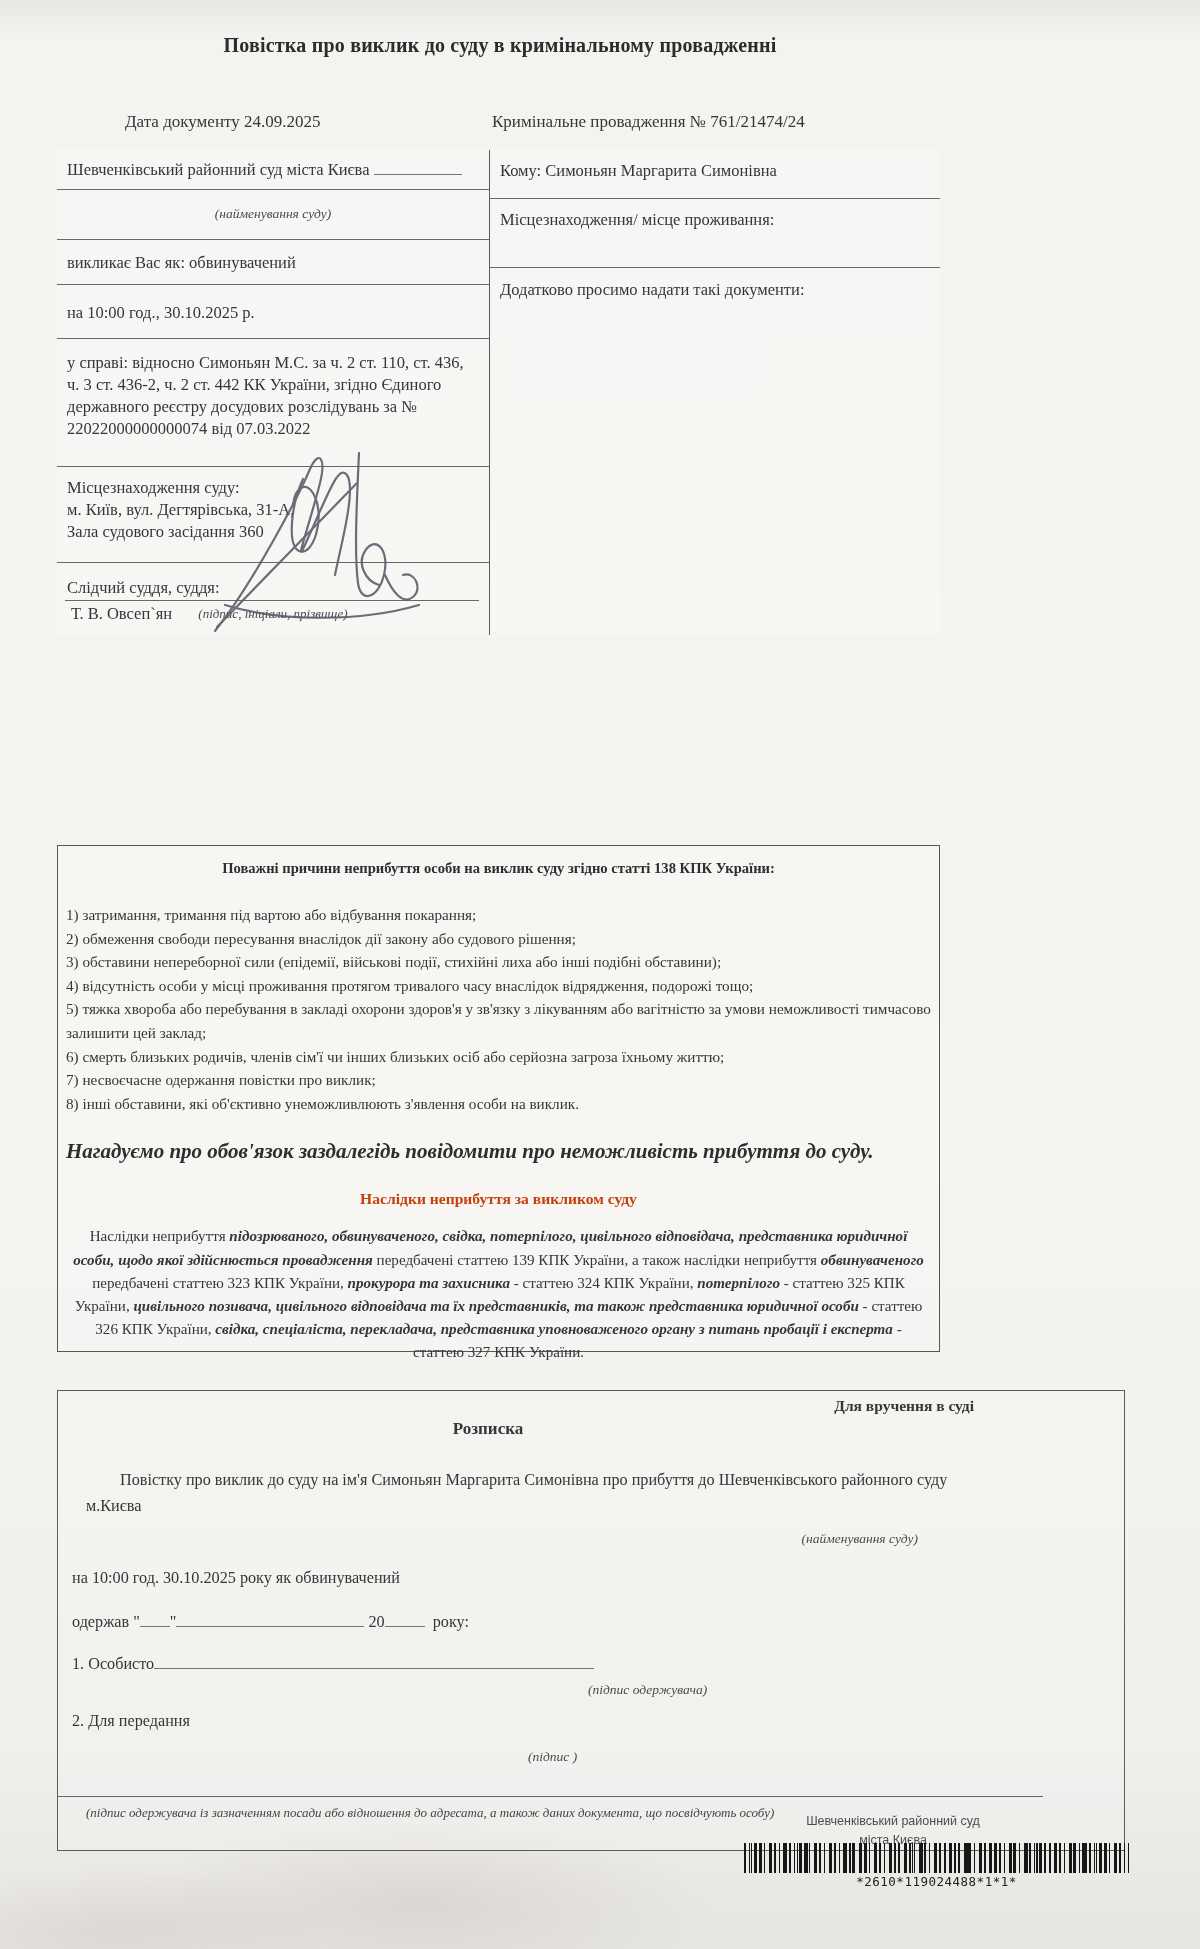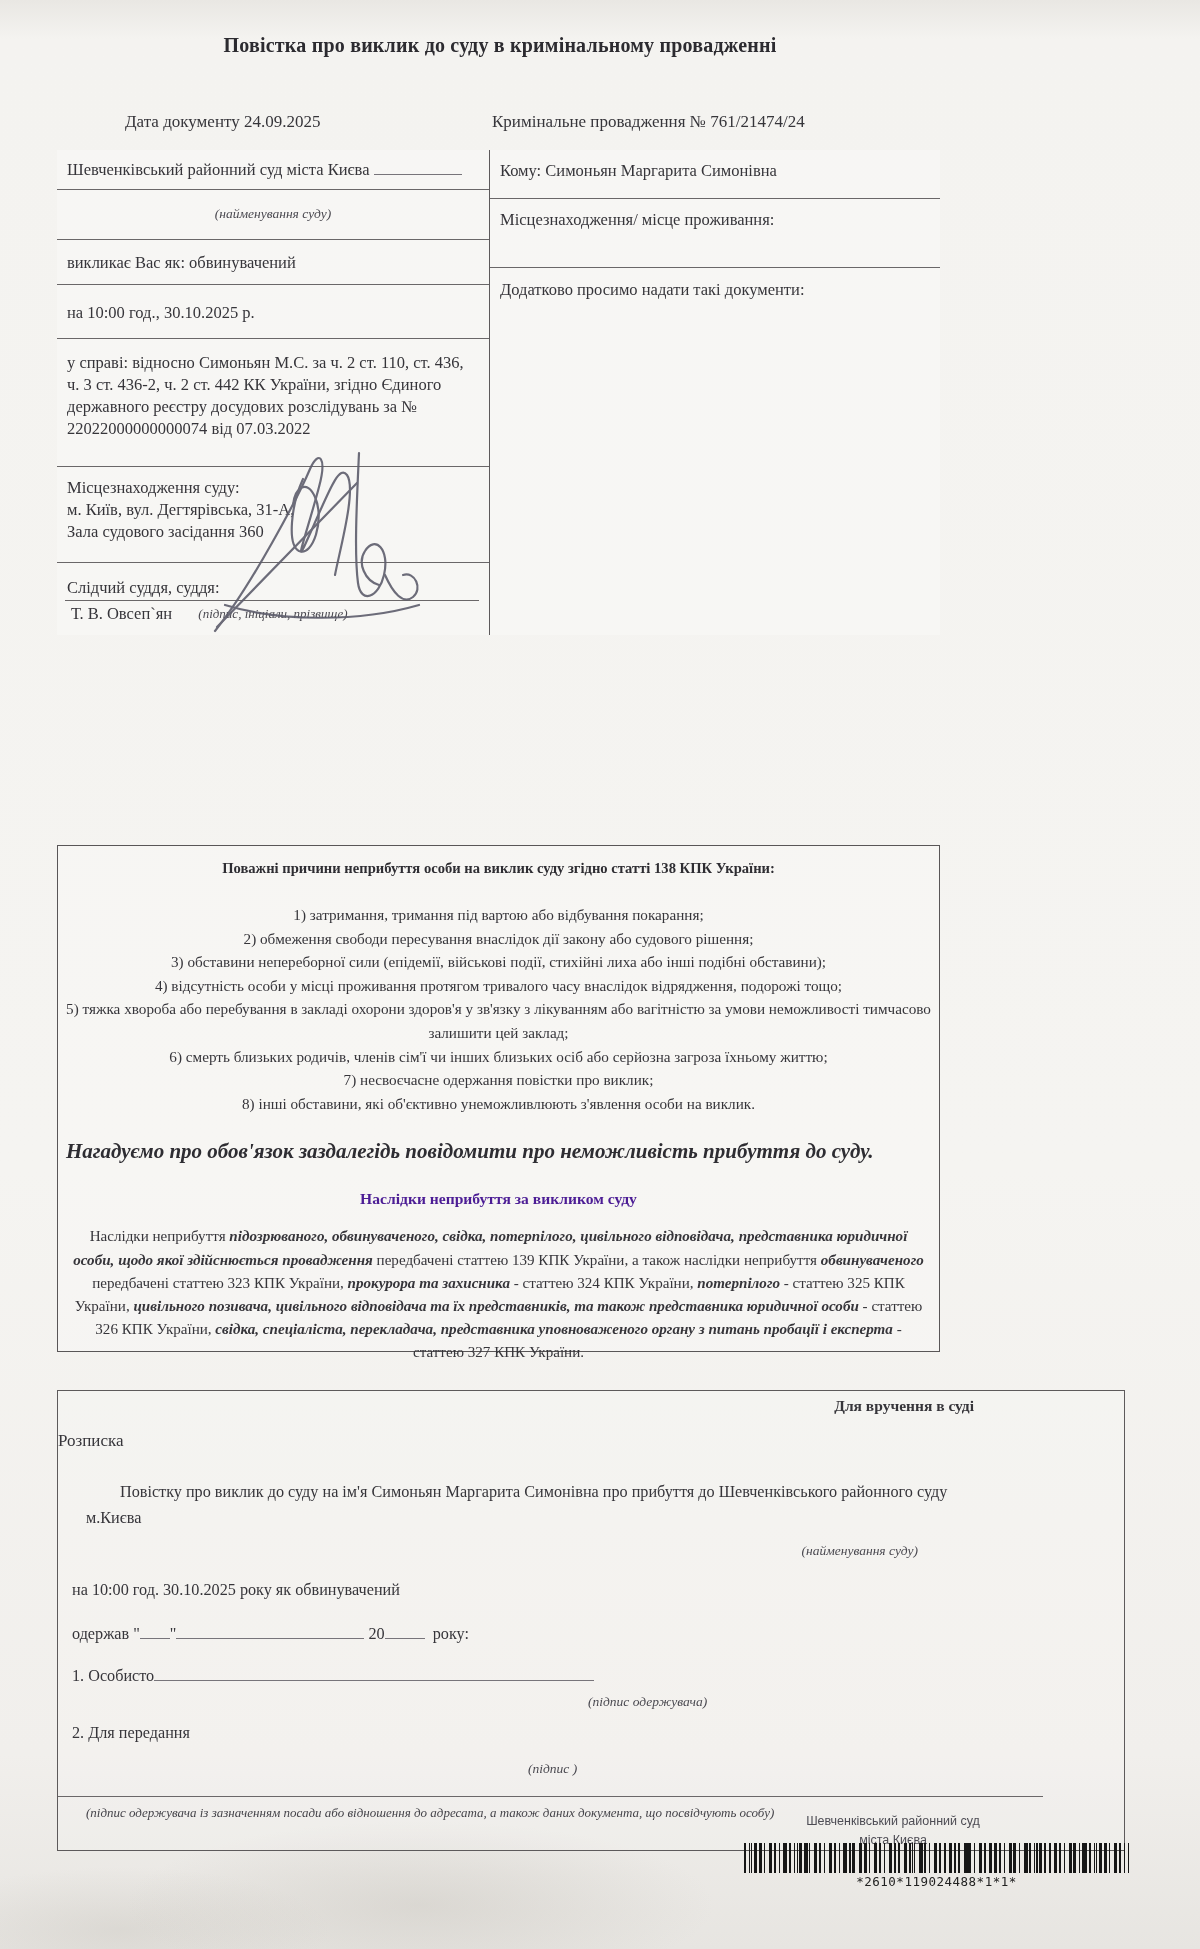--- a/index.html
+++ b/index.html
@@ -51,35 +51,35 @@
   .r-docs{flex:1;padding-top:11px;border-bottom:none;}
 
   
   .reasons-box{
     position:absolute;top:845px;left:57px;width:883px;height:507px;
     border:1.8px solid #595657;background:rgba(255,255,255,.2);
     padding:0;box-sizing:border-box;
   }
   .reasons-heading{margin:14px 12px 0 12px;text-align:center;font-weight:bold;font-size:14.6px;color:#2e2d32;}
   .reasons-list{margin:26px 8px 0 8px;font-size:15.2px;line-height:23.6px;}
-  .reason-item{margin:0;text-align:center;}
+  .reason-item{margin:0;}
   .reminder{margin:24px 8px 0 8px;font-weight:bold;font-style:italic;font-size:21px;color:#2e2d32;}
-  .consequences-heading{margin:26px 0 17px 0;text-align:center;font-weight:bold;font-size:15.6px;color:#4c1d95;}
+  .consequences-heading{margin:26px 0 17px 0;text-align:center;font-weight:bold;font-size:15.6px;color:#c2410c;}
   .consequences-par{margin:4px 14px 0 14px;text-align:center;font-size:15.1px;line-height:23.2px;}
   .seg{font-style:normal;}
   .seg-emph{font-weight:bold;font-style:italic;}
 
   
   .receipt-box{
     position:absolute;top:1390px;left:57px;width:1068px;height:461px;
     border:1.8px solid #5d5a5b;box-sizing:border-box;background:rgba(255,255,255,.15);
     font-size:16.2px;
   }
   .corner-note{margin:6px 150px 0 0;text-align:right;font-weight:bold;font-size:15.5px;}
-  .receipt-heading{margin:16px 0 0 0;width:860px;font-weight:normal;font-size:17px;}
+  .receipt-heading{margin:4px 0 0 0;width:860px;text-align:center;font-weight:bold;font-size:17px;}
   .receipt-body{margin:28px 150px 0 28px;text-indent:34px;line-height:26px;}
   .receipt-court-caption{margin:12px 0 0 0;width:860px;text-align:right;font-style:italic;font-size:13.5px;color:#4a4950;}
   .receipt-when{margin:22px 0 0 14px;}
   .receipt-received{margin:24px 0 0 14px;}
   .receipt-line1{margin:22px 0 0 14px;}
   .line-fill{display:inline-block;border-bottom:1.2px solid #77747a;height:14px;}
   .lw-long{width:440px;} .lw-sec{width:430px;}
   .caption-receiver{margin:8px 0 0 530px;font-style:italic;font-size:13.5px;color:#4a4950;}
   .receipt-line2{margin:14px 0 0 14px;}
   .receipt-sec{margin:4px 0 0 14px;}

